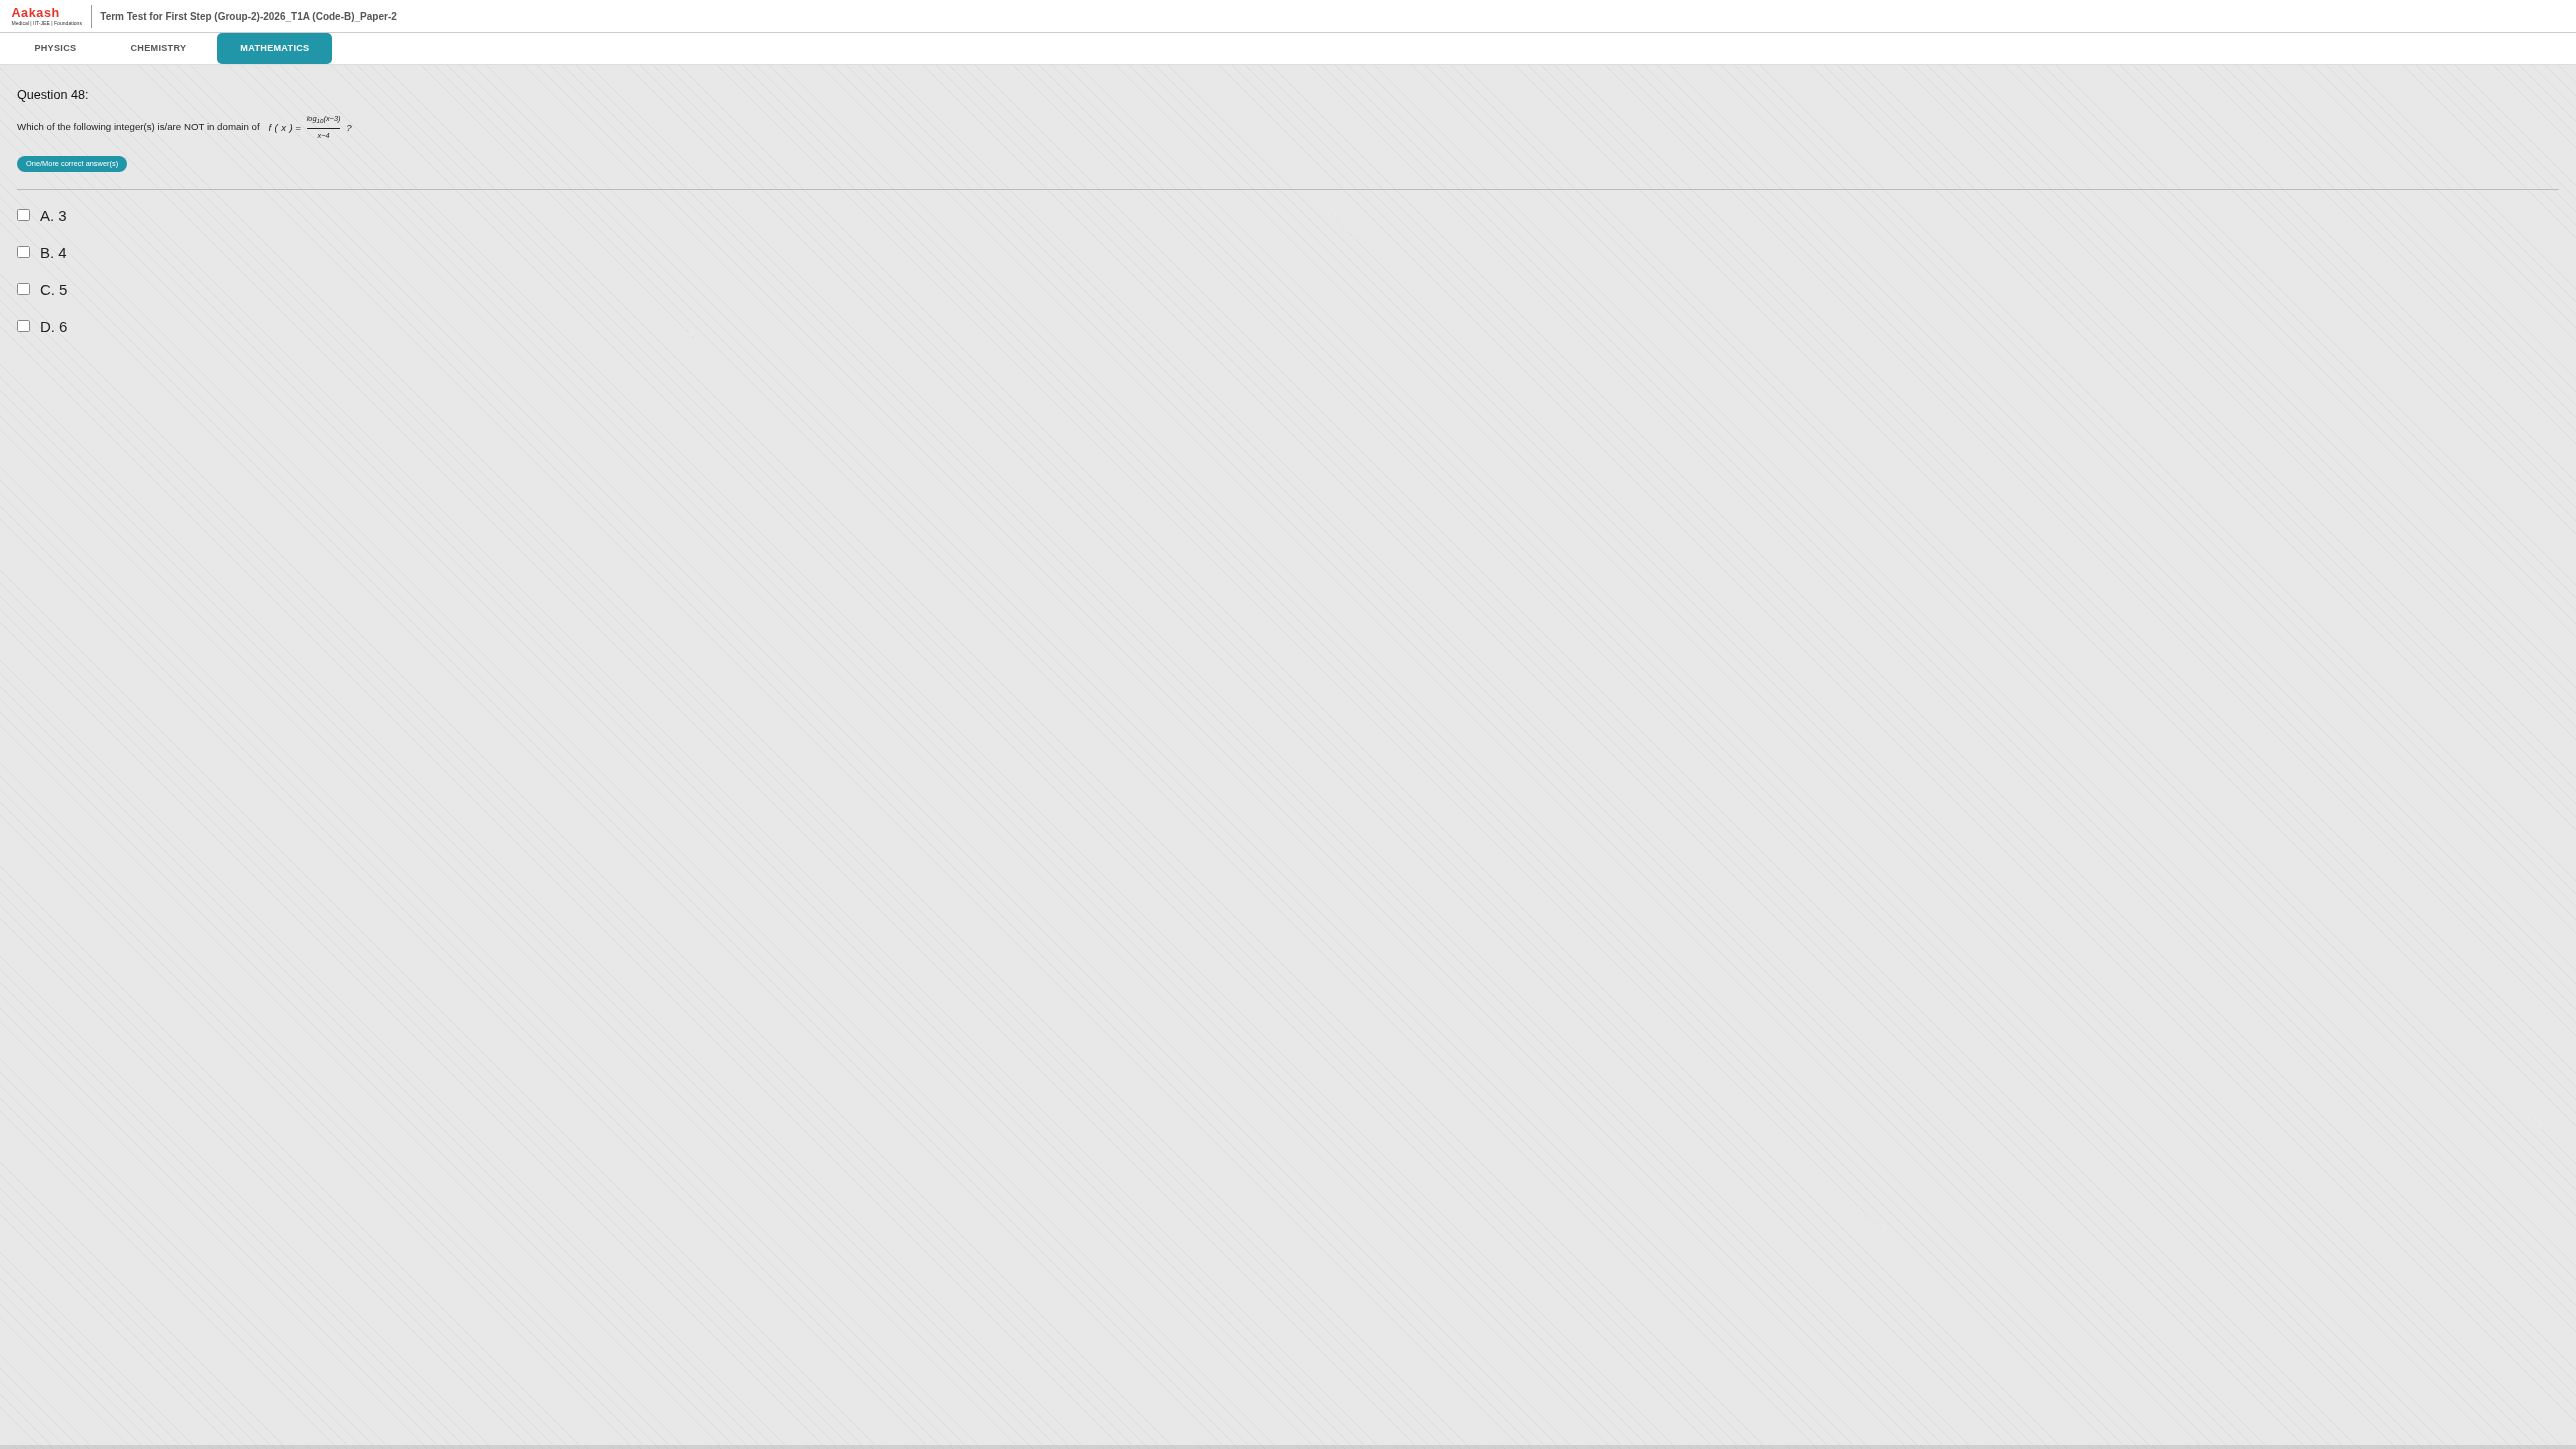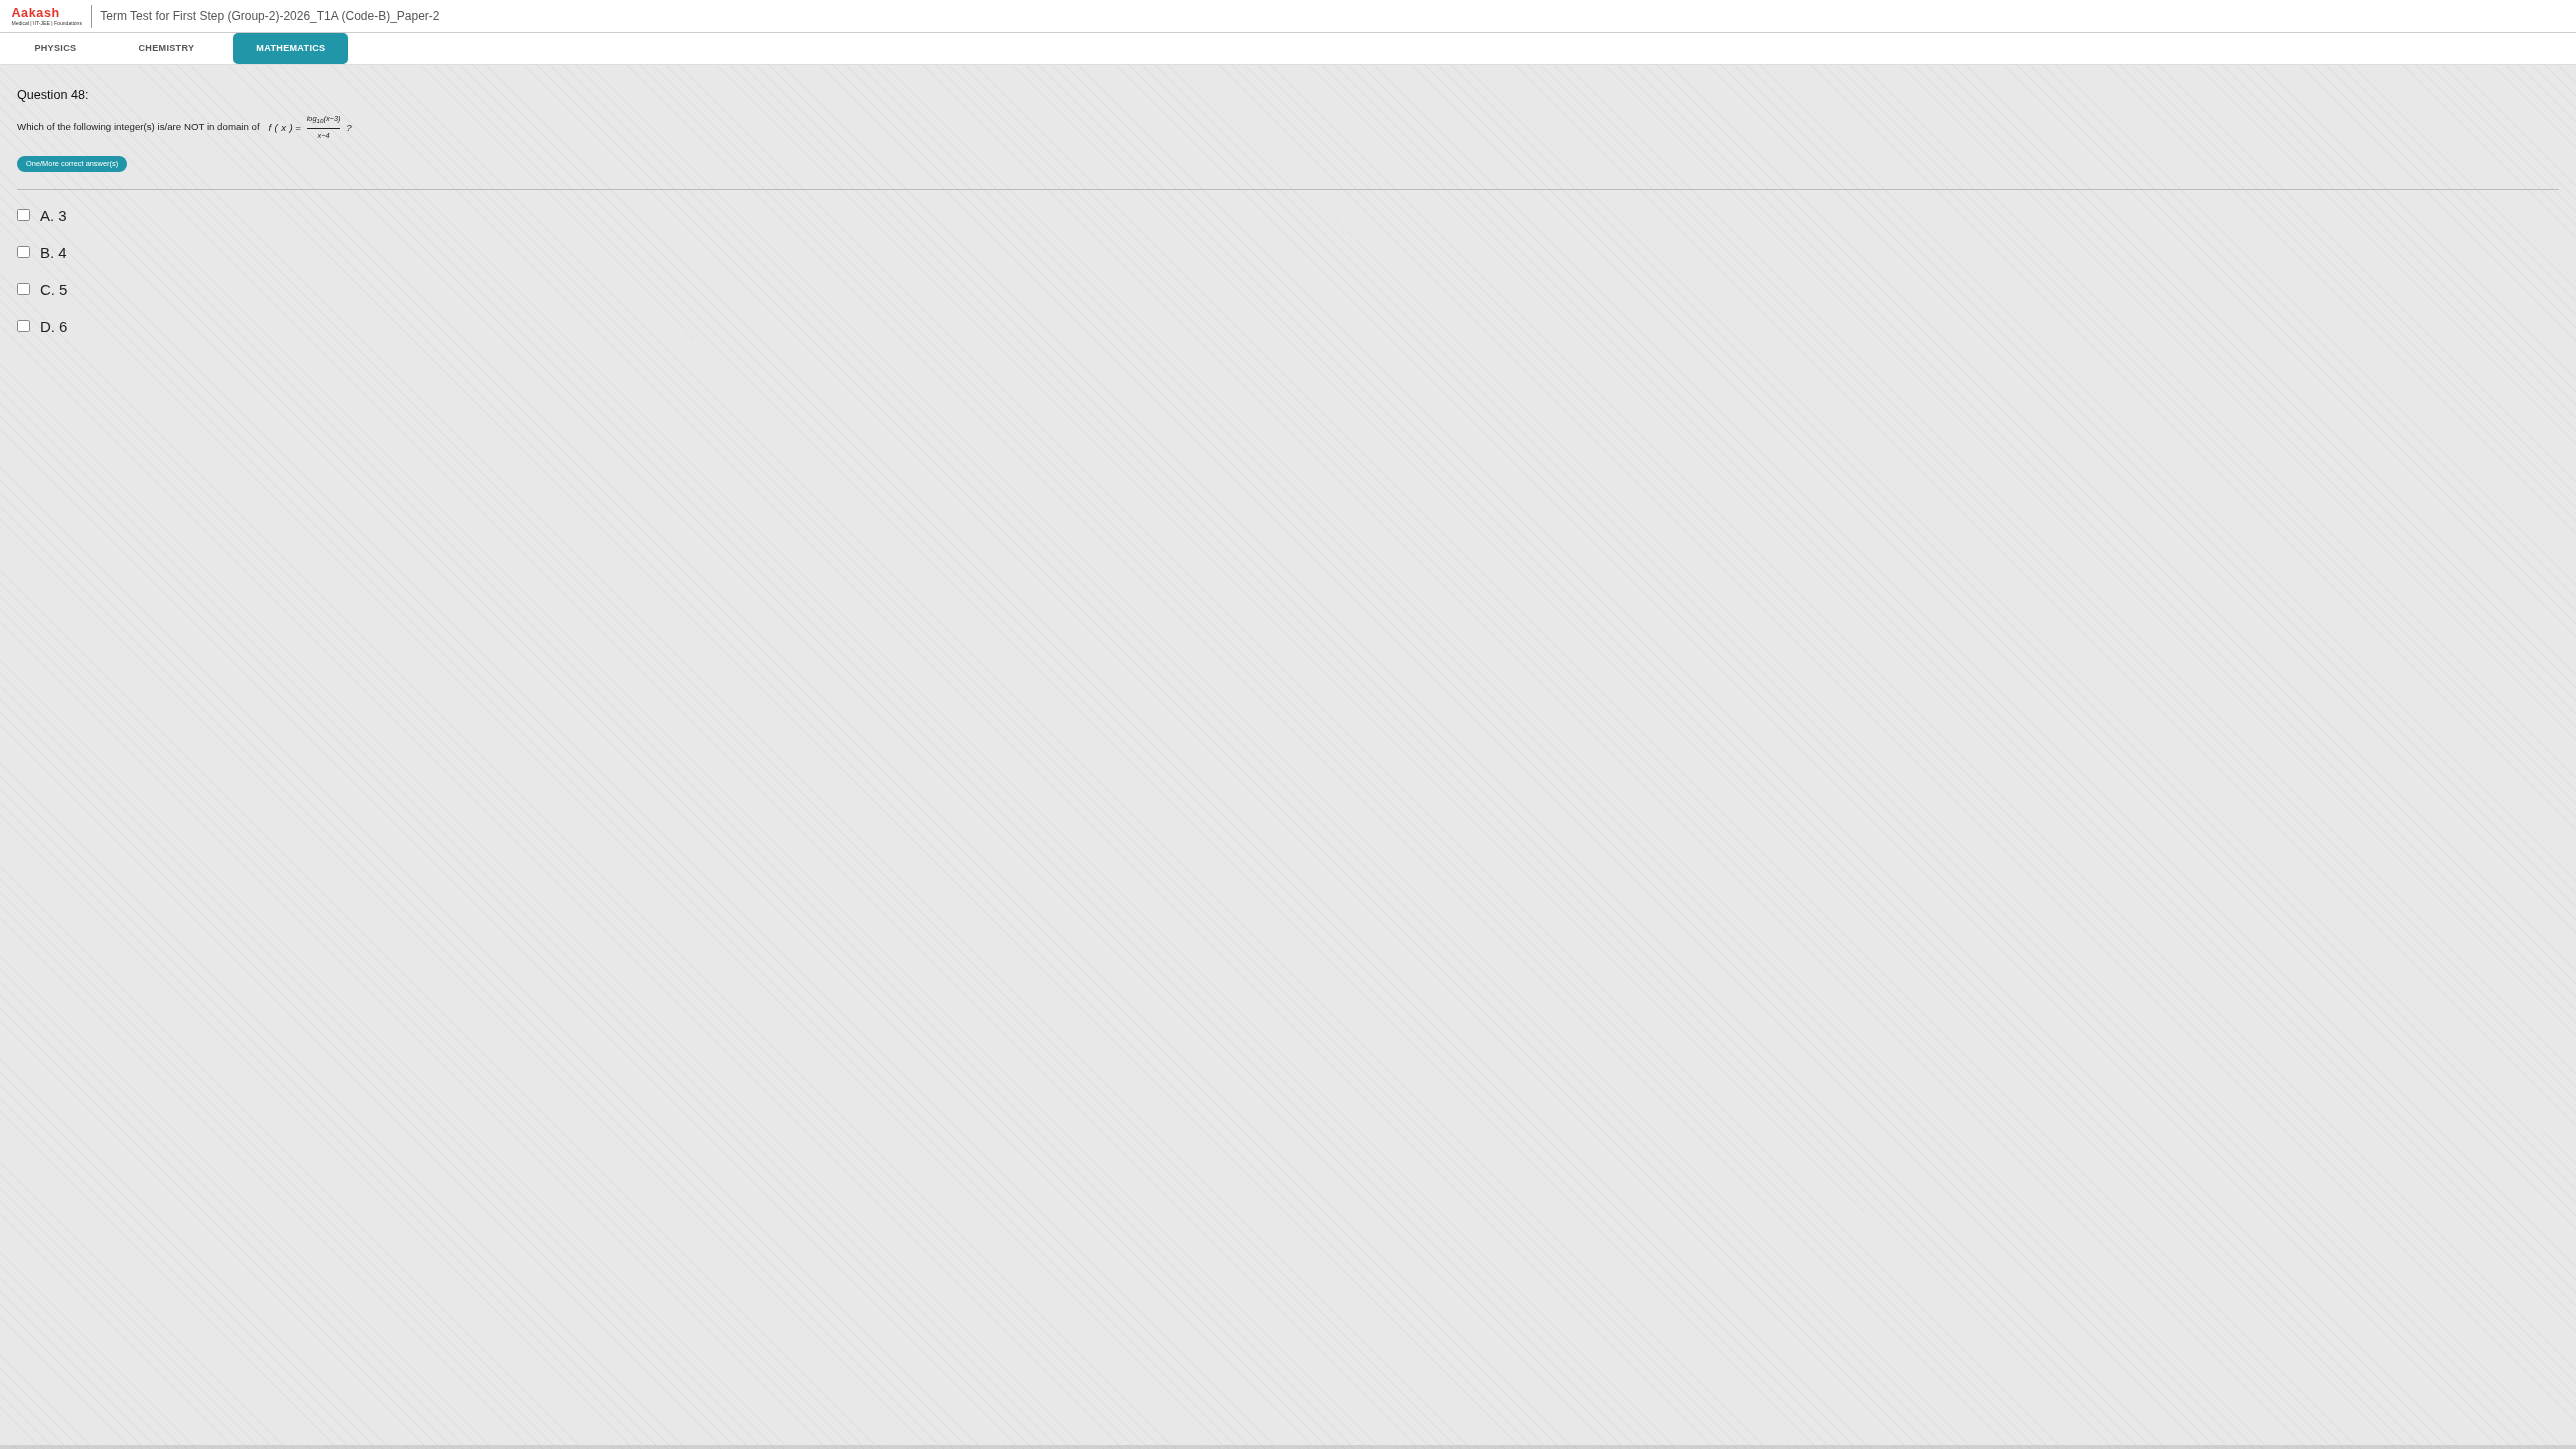--- a/index.html
+++ b/index.html
@@ -48,31 +48,31 @@
     }
 
     .divider-vertical {
       width: 1.1px;
       height: 23px;
       background: #999;
       margin: 0 8.6px;
     }
 
     .header-title {
-      font-size: 12px;
+      font-size: 10px;
       color: #555;
-      font-weight: 400;
+      font-weight: 700;
     }
 
     .tabs-container {
       background: white;
       display: flex;
       padding: 0 11.4px;
       border-bottom: 0.6px solid #ddd;
-      gap: 16px;
+      gap: 8px;
     }
 
     .tab {
       padding: 10.3px 23px;
       font-size: 9.1px;
       font-weight: 600;
       letter-spacing: 0.3px;
       cursor: pointer;
       border: none;
       background: transparent;

